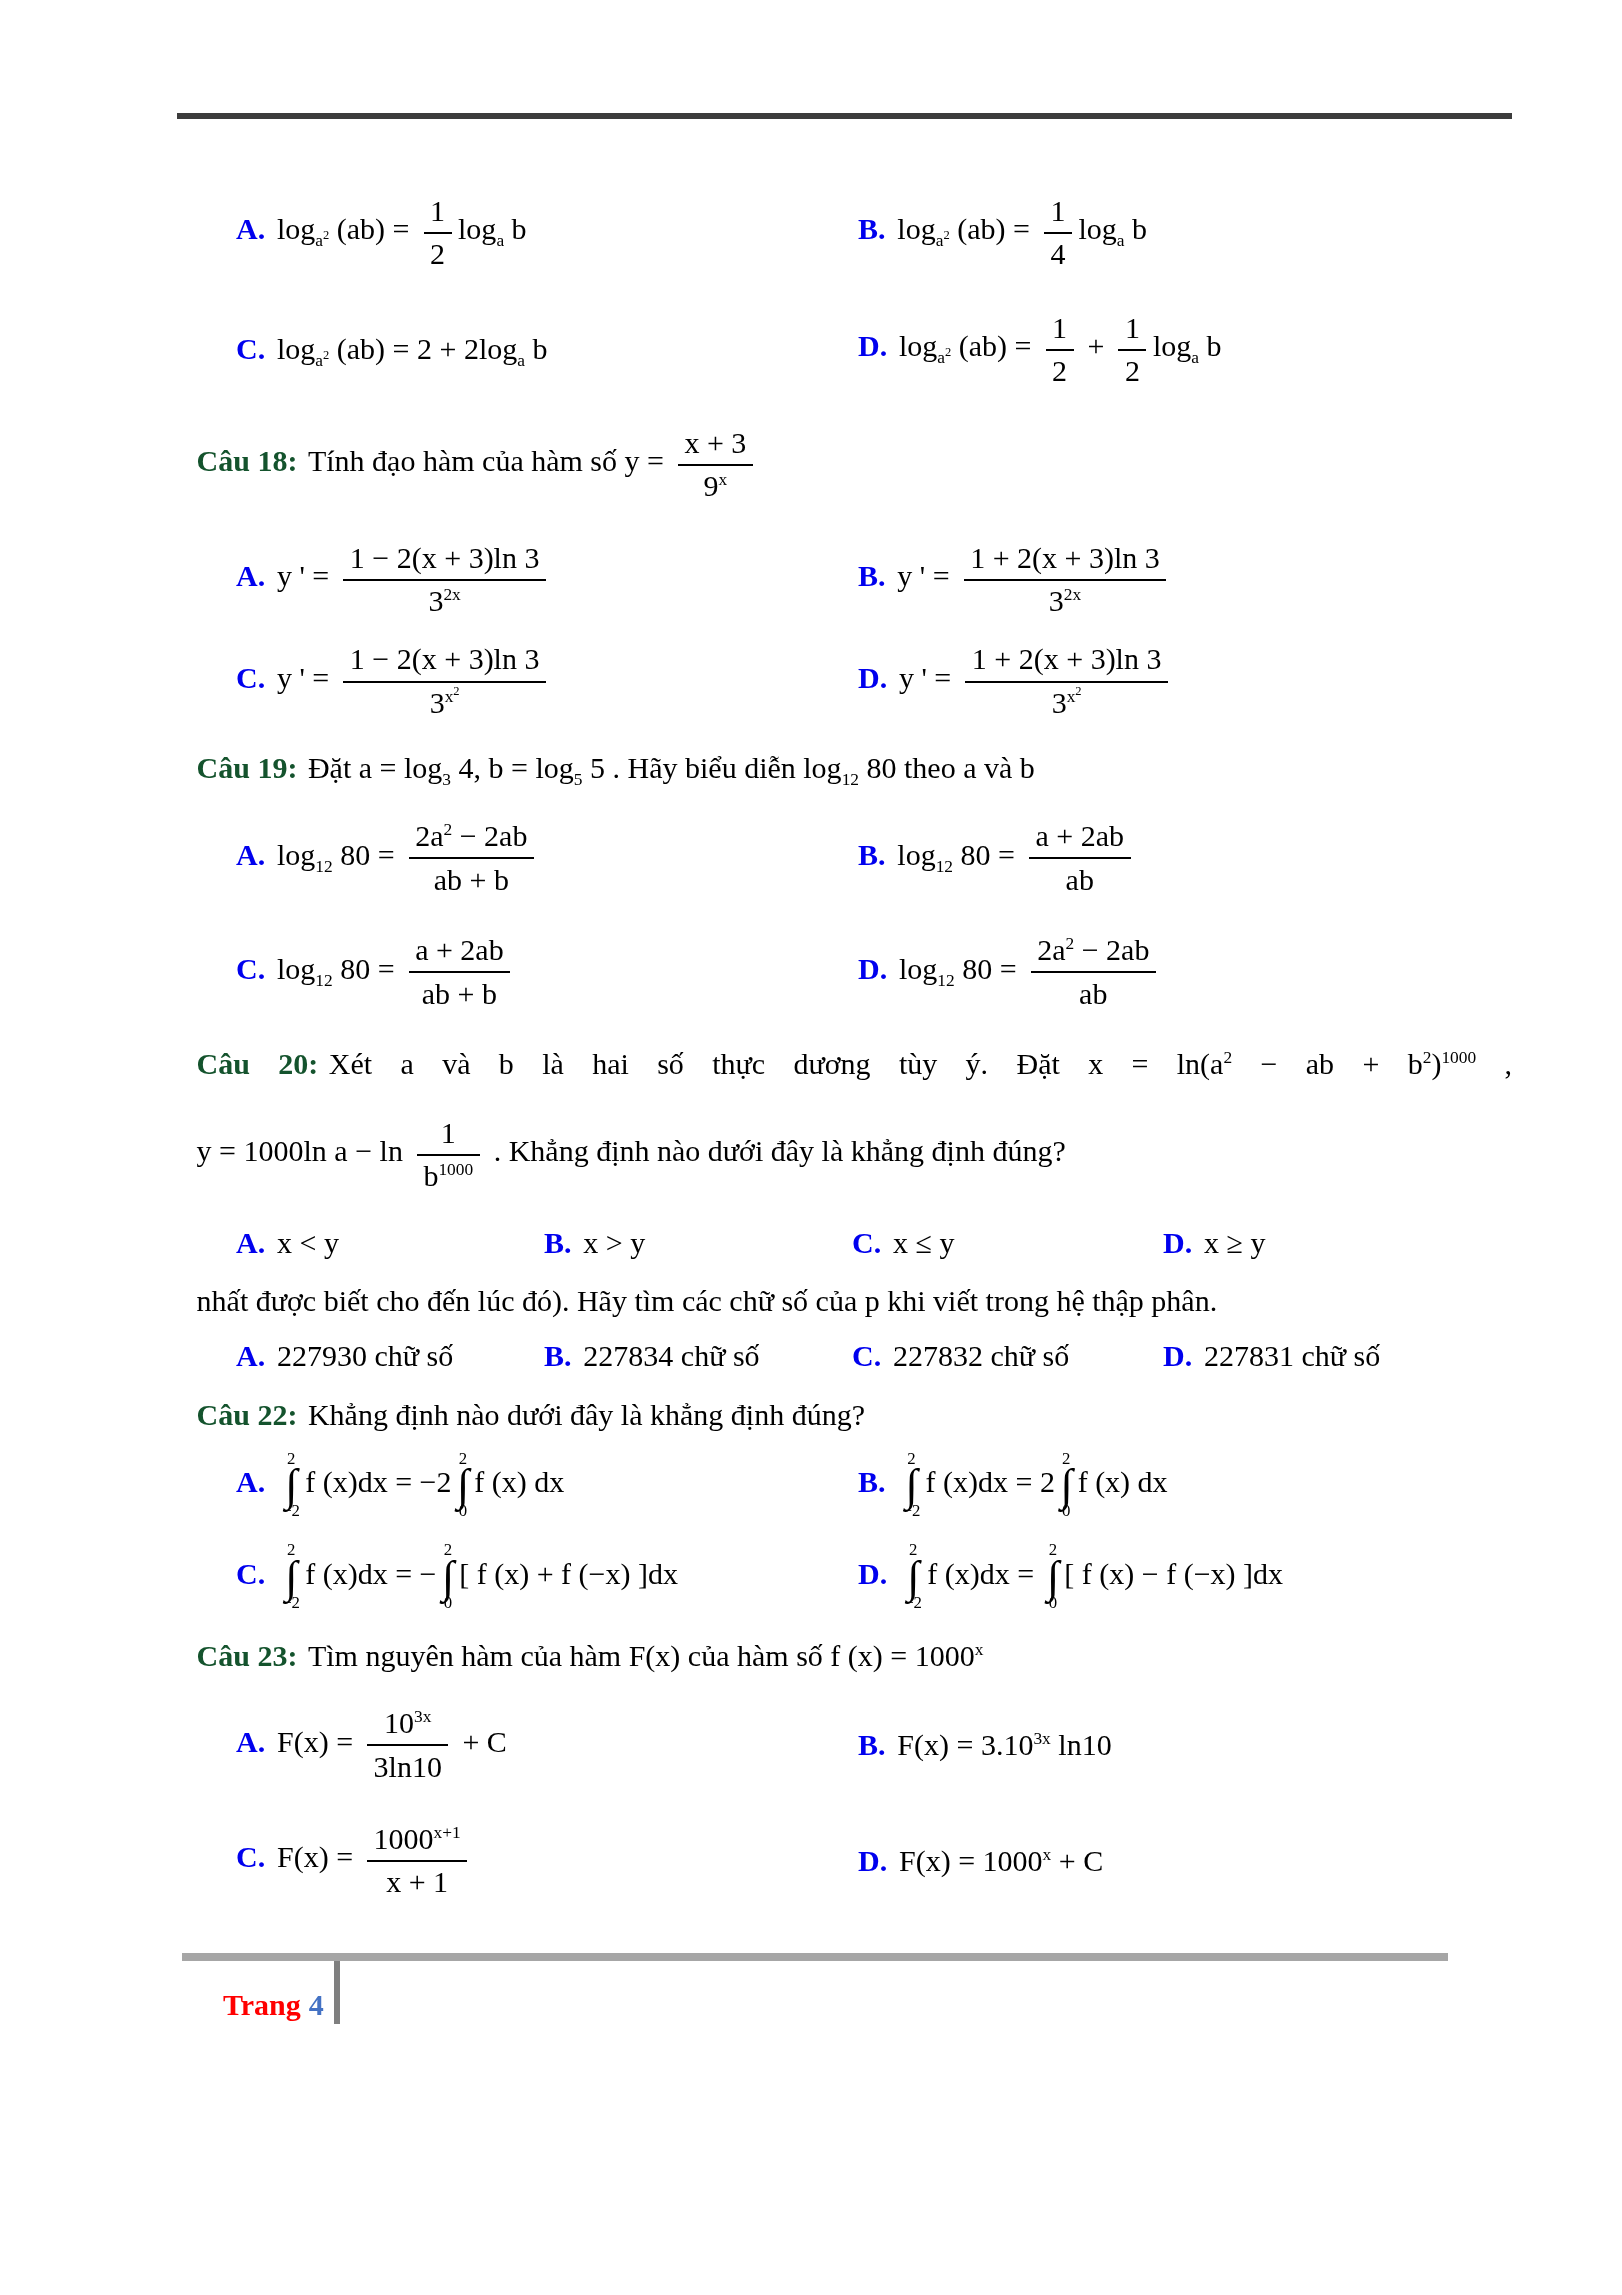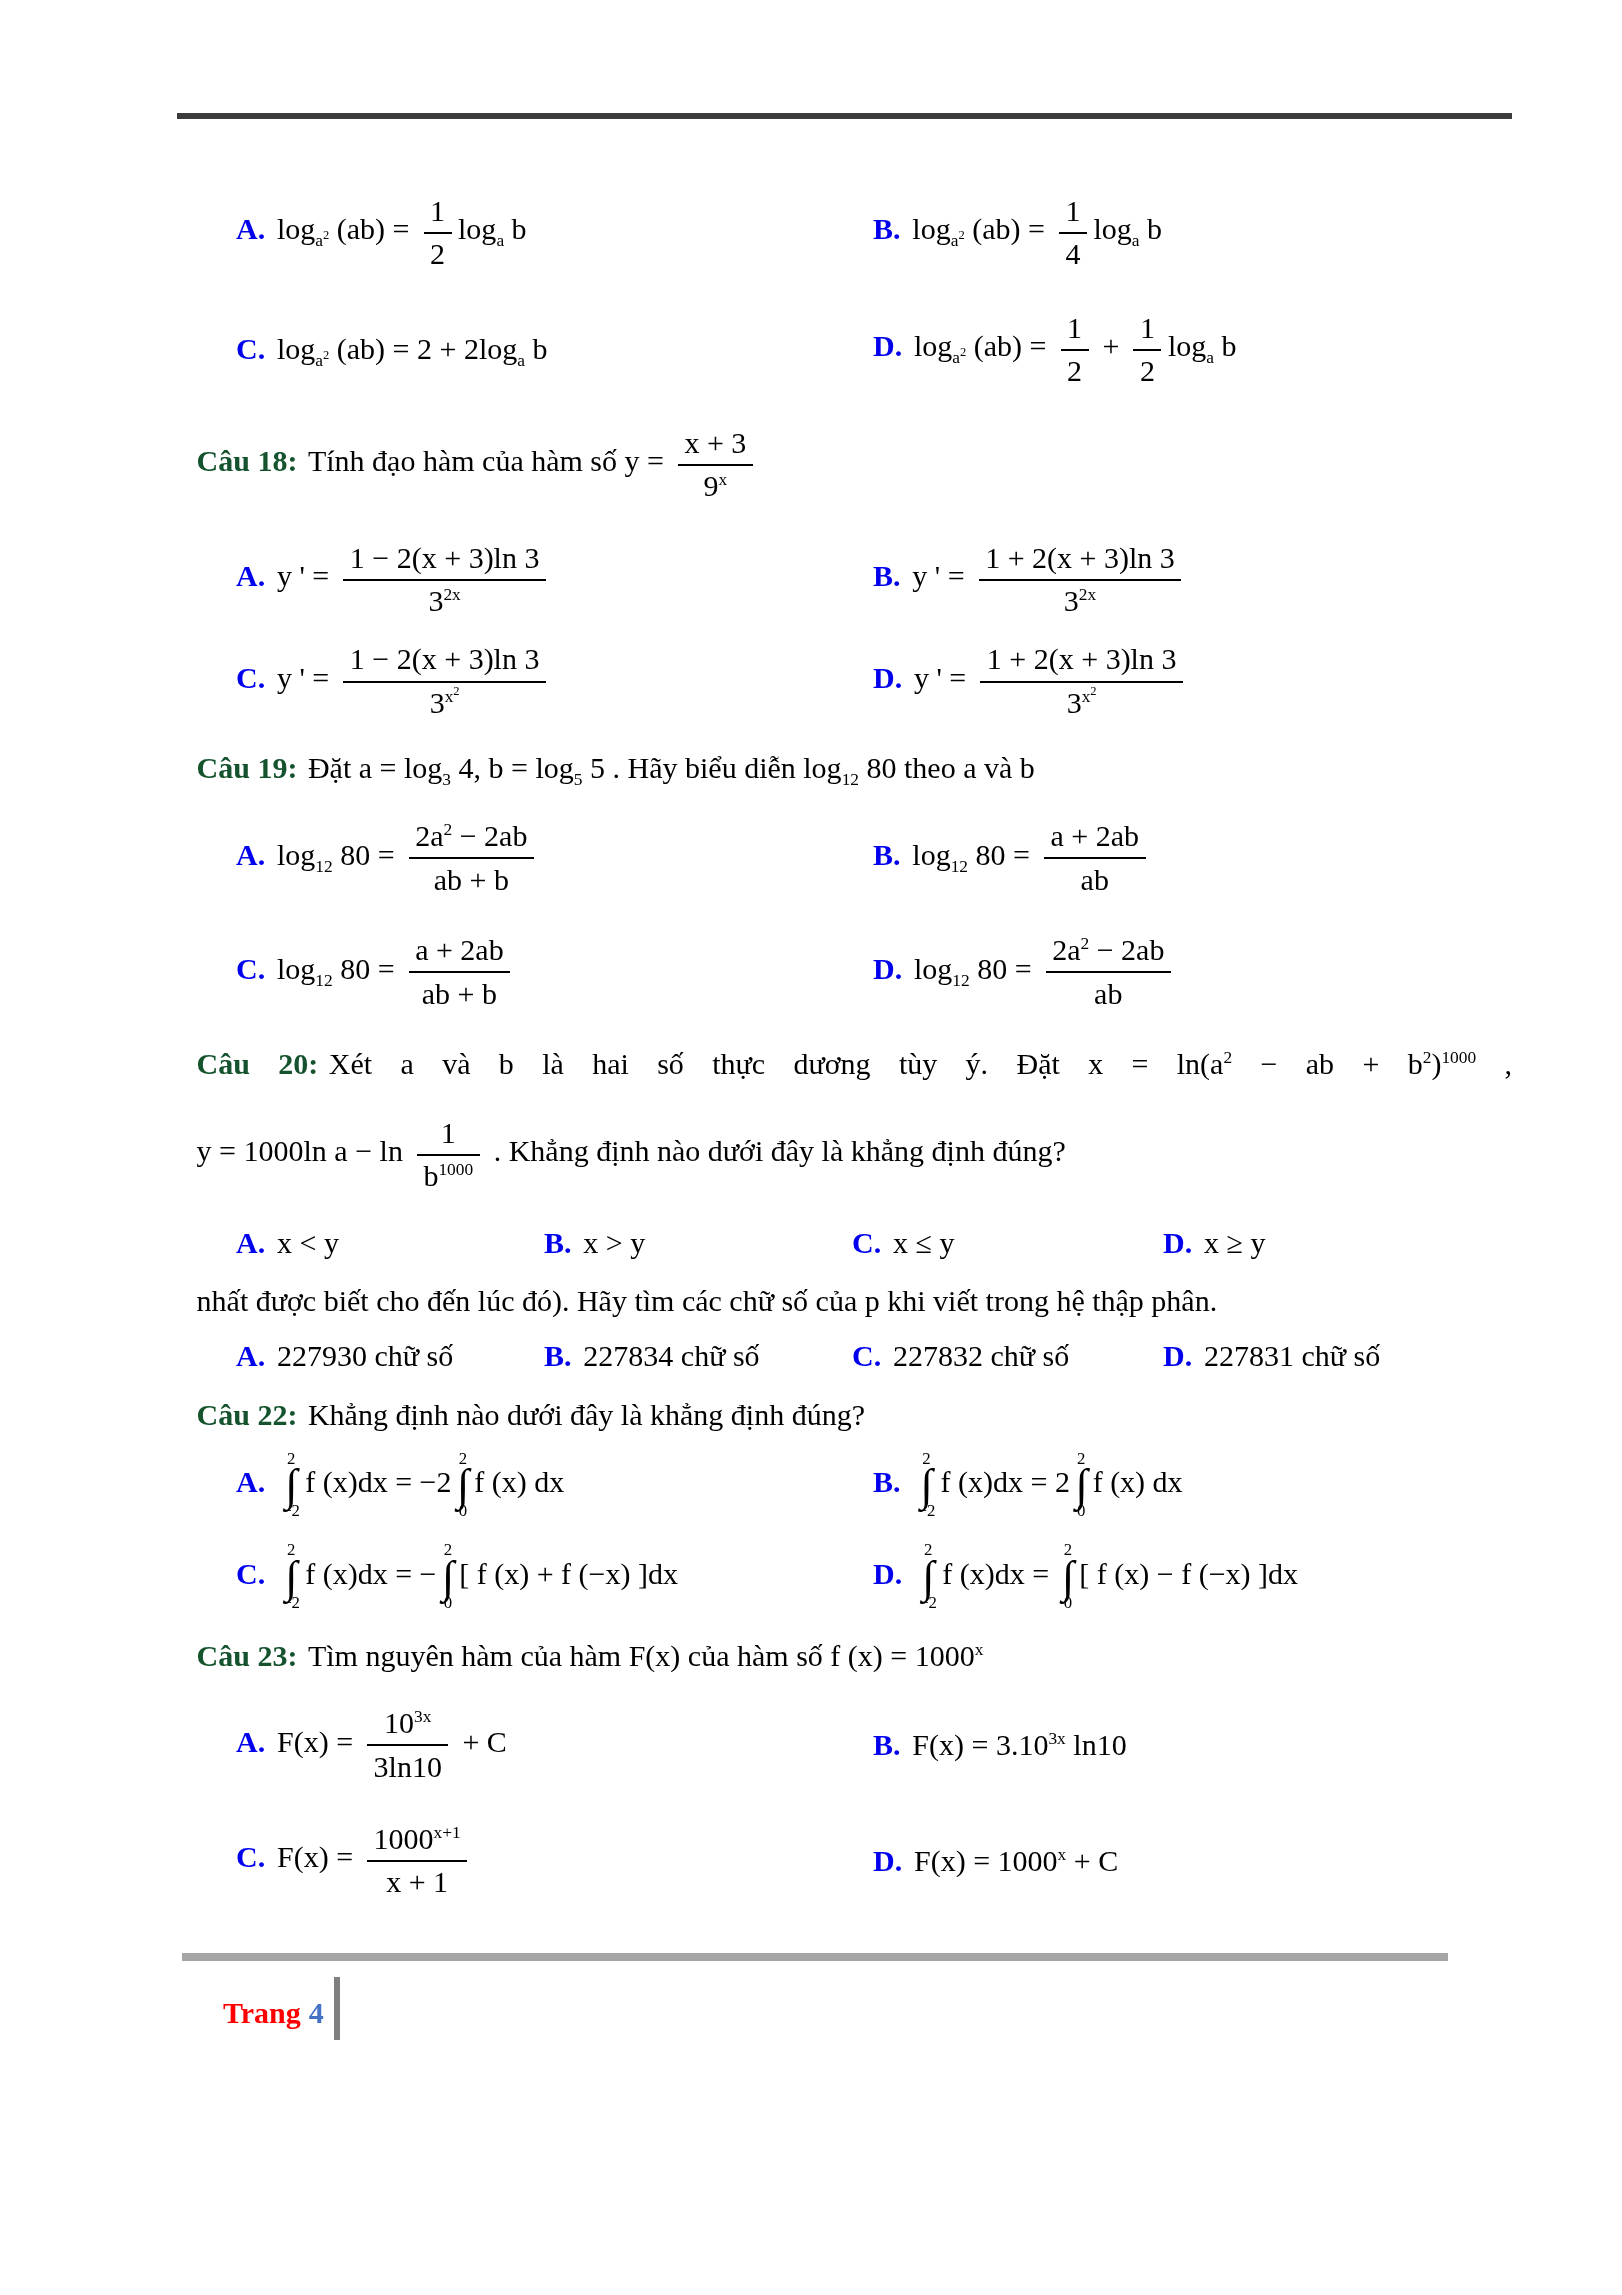--- a/index.html
+++ b/index.html
@@ -6,21 +6,21 @@
   body{
     width:1623px;height:2295px;background:#ffffff;color:#000;
     font-family:"Liberation Serif","DejaVu Serif",serif;
     font-size:30px;line-height:1.25;overflow:hidden;
   }
   .content{padding-left:177px;padding-right:111px;}
   .toprule{margin-top:113px;height:5.9px;background:#3c3c3c;}
   .stem{padding-left:19.6px;}
   .qlabel{color:#14532d;font-weight:bold;padding-right:10.5px;}
   .letter{color:#0000ee;font-weight:bold;padding-right:11.8px;}
-  .opts2{display:grid;grid-template-columns:622px 1fr;padding-left:59px;align-items:center;gap:15px;}
+  .opts2{display:grid;grid-template-columns:622px 1fr;padding-left:59px;align-items:center;}
   .opts4{display:grid;grid-template-columns:308px 308px 311px 1fr;padding-left:59px;align-items:center;}
   .opt{white-space:nowrap;}
   .fx{white-space:nowrap;}
   .jline .fx{white-space:normal;}
   .jline{text-align:justify;text-align-last:justify;}
   sub,sup{line-height:0;font-size:0.58em;}
   sup sup,sub sup{font-size:0.72em;}
   .frac{display:inline-block;vertical-align:middle;text-align:center;margin:0 6.5px;}
   .frac .num{display:block;border-bottom:2.6px solid #000;padding:0 6.5px 2.6px;}
   .frac .den{display:block;padding:1.3px 6.5px 0;}
@@ -43,21 +43,21 @@
   .s-q21l2{margin-top:21px;}
   .s-q21opts{margin-top:17px;}
   .s-q22stem{margin-top:22px;}
   .s-q22ab{margin-top:17px;}
   .s-q22cd{margin-top:22px;}
   .s-q23stem{margin-top:25px;}
   .s-q23ab{margin-top:30px;}
   .s-q23cd{margin-top:35px;}
   
   .fbar{margin-top:52px;margin-left:4.6px;height:7.9px;background:#a6a6a6;width:1266px;}
-  .frow{margin-left:46px;display:flex;align-items:center;margin-top:16px;}
+  .frow{margin-left:46px;display:flex;align-items:flex-end;}
   .trang{font-weight:bold;color:#ff0000;padding-top:7.9px;}
   .pnum{font-weight:bold;color:#4472c4;padding:7.9px 0 0 7.9px;}
   .vbar{width:5.9px;height:63px;background:#7f7f7f;margin-left:10.5px;}
 </style>
 </head>
 <body>
 
 <div class="content">
 
   <div class="toprule"></div>

